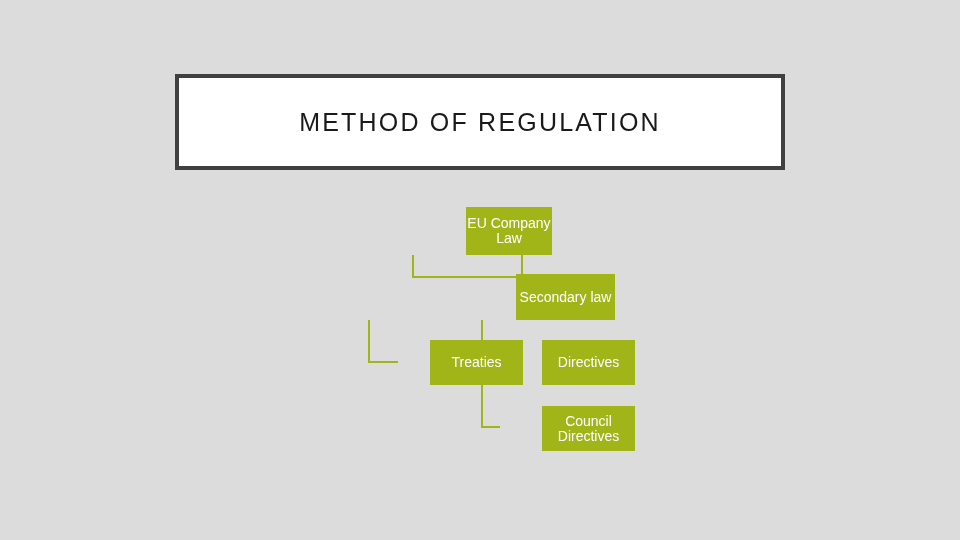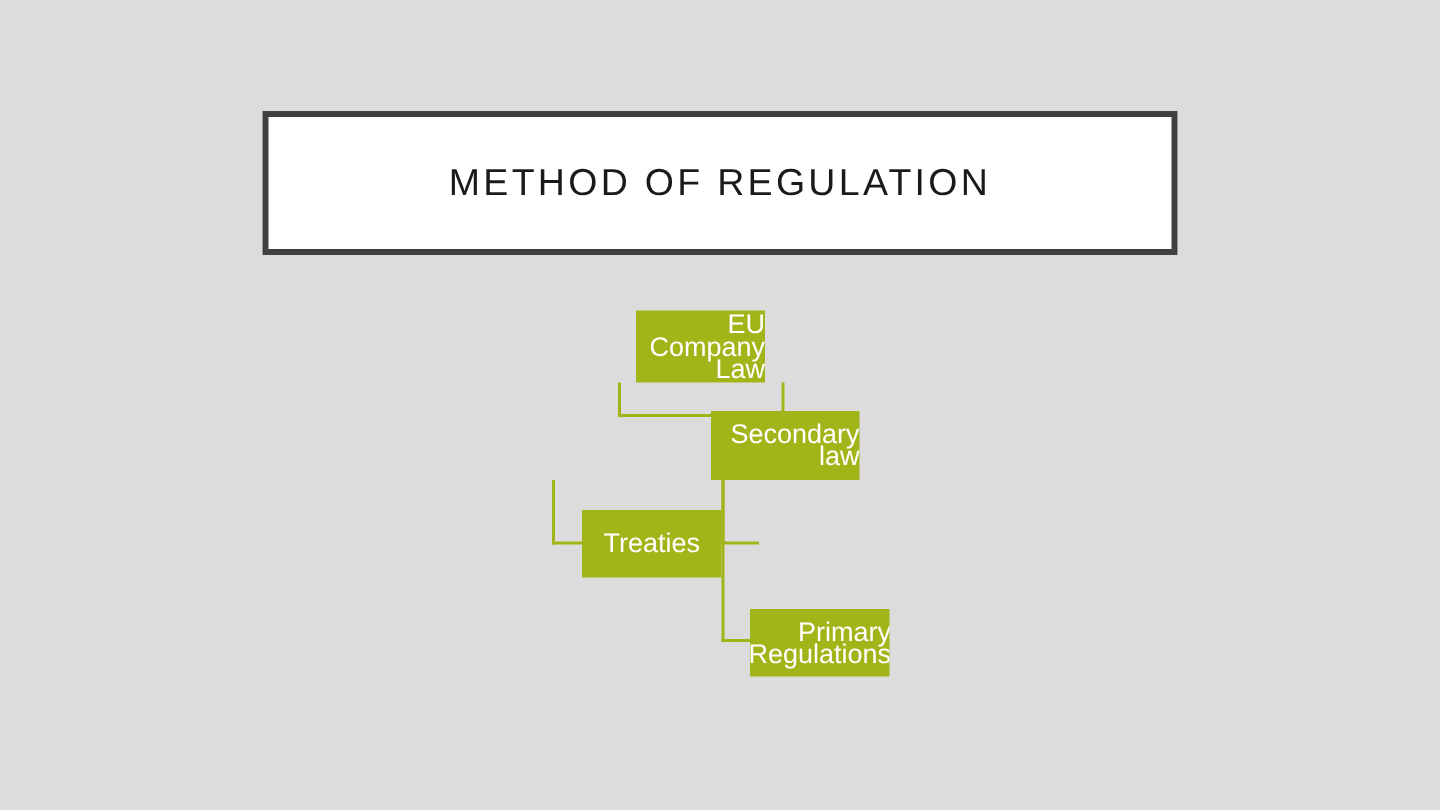--- a/index.html
+++ b/index.html
@@ -40,28 +40,29 @@
     font-size: 25px;
     letter-spacing: 2.2px;
     color: #1a1a1a;
     font-weight: 400;
     white-space: nowrap;
   }
   .node {
     position: absolute;
     background: #a2b518;
     color: #ffffff;
-    font-size: 18px;
+    font-size: 14px;
     line-height: 15px;
-    text-align: right;
+    text-align: center;
     display: flex;
     align-items: center;
     justify-content: center;
     box-sizing: border-box;
     overflow: hidden;
+    margin-left: 42px;
   }
   .connector {
     position: absolute;
     border-color: #a2b518;
     border-style: solid;
     border-width: 0;
     box-sizing: border-box;
   }
 </style>
 </head>
@@ -85,18 +86,21 @@
 
 
   <div class="node" style="left:474px; top:274px; width:99px; height:46px;">
     <span>Secondary law</span>
   </div>
 
   <div class="node" style="left:388px; top:340px; width:93px; height:45px;">
     <span>Treaties</span>
   </div>
 
+  <div class="node" style="left:500px; top:340px; width:93px; height:45px;">
+    <span>Directives</span>
+  </div>
 
   <div class="node" style="left:500px; top:406px; width:93px; height:45px;">
-    <span>Primary Regulations</span>
+    <span>Council Directives</span>
   </div>
 
 </div>
 
 </body></html>

